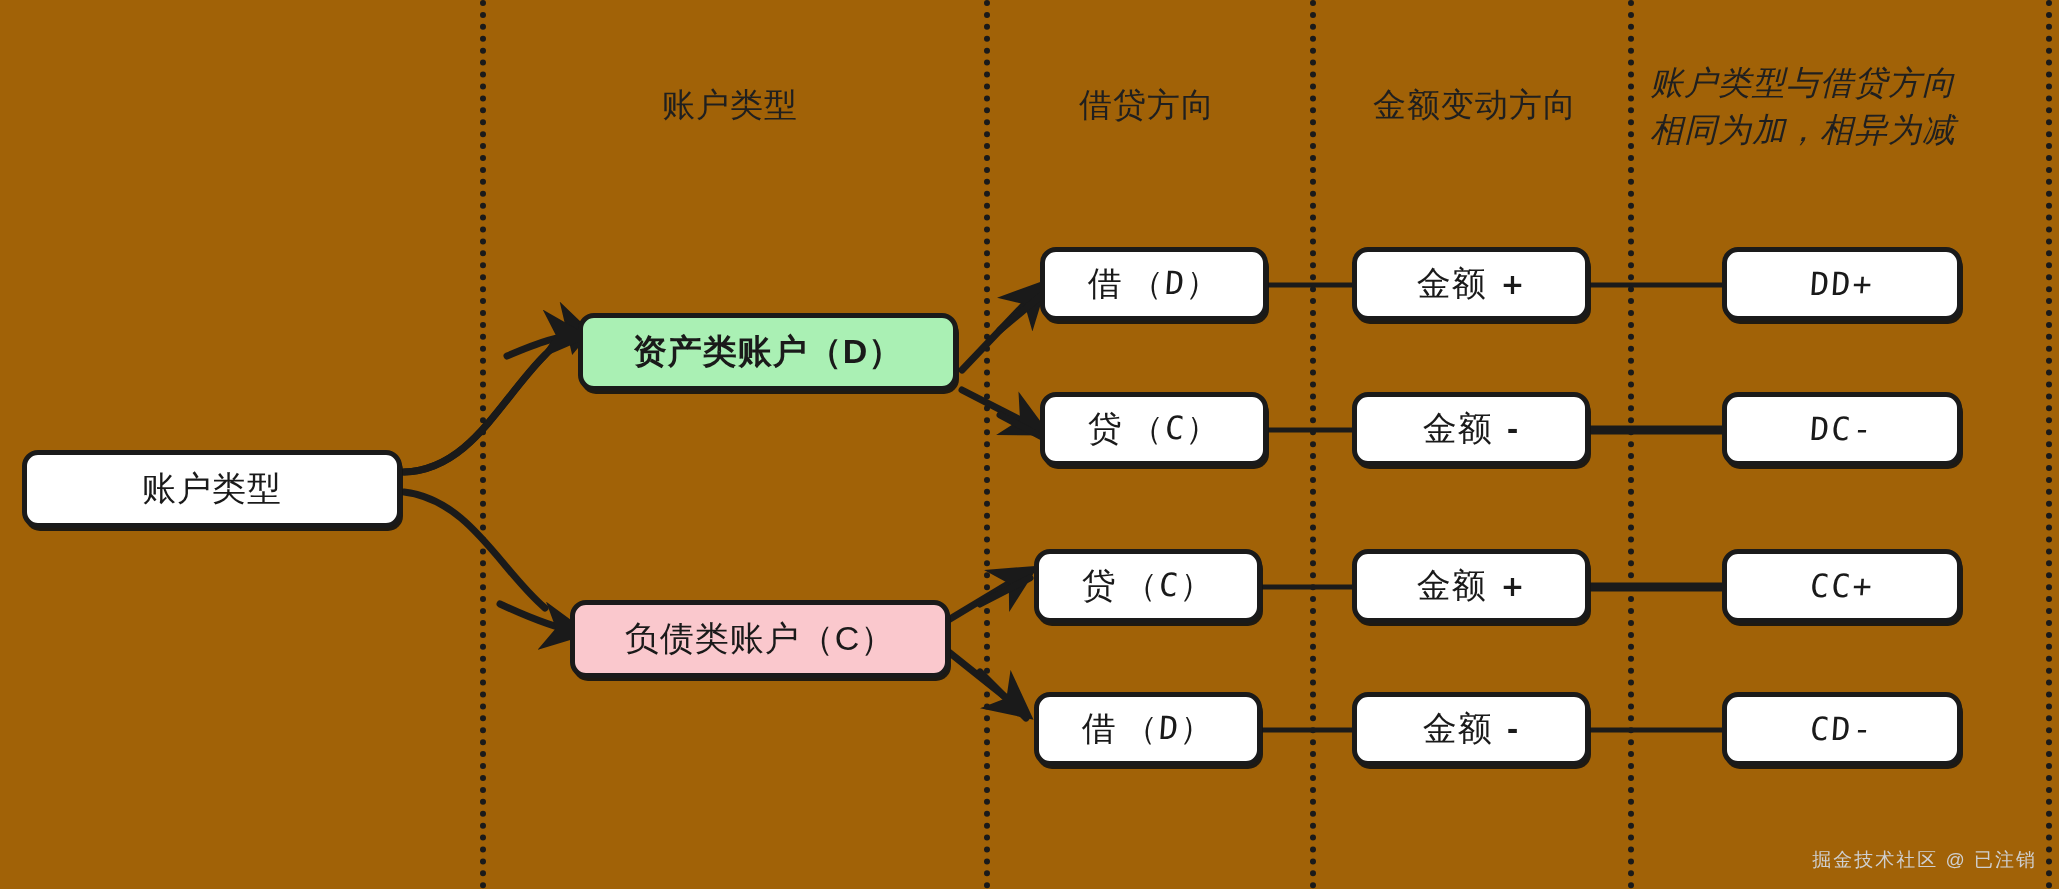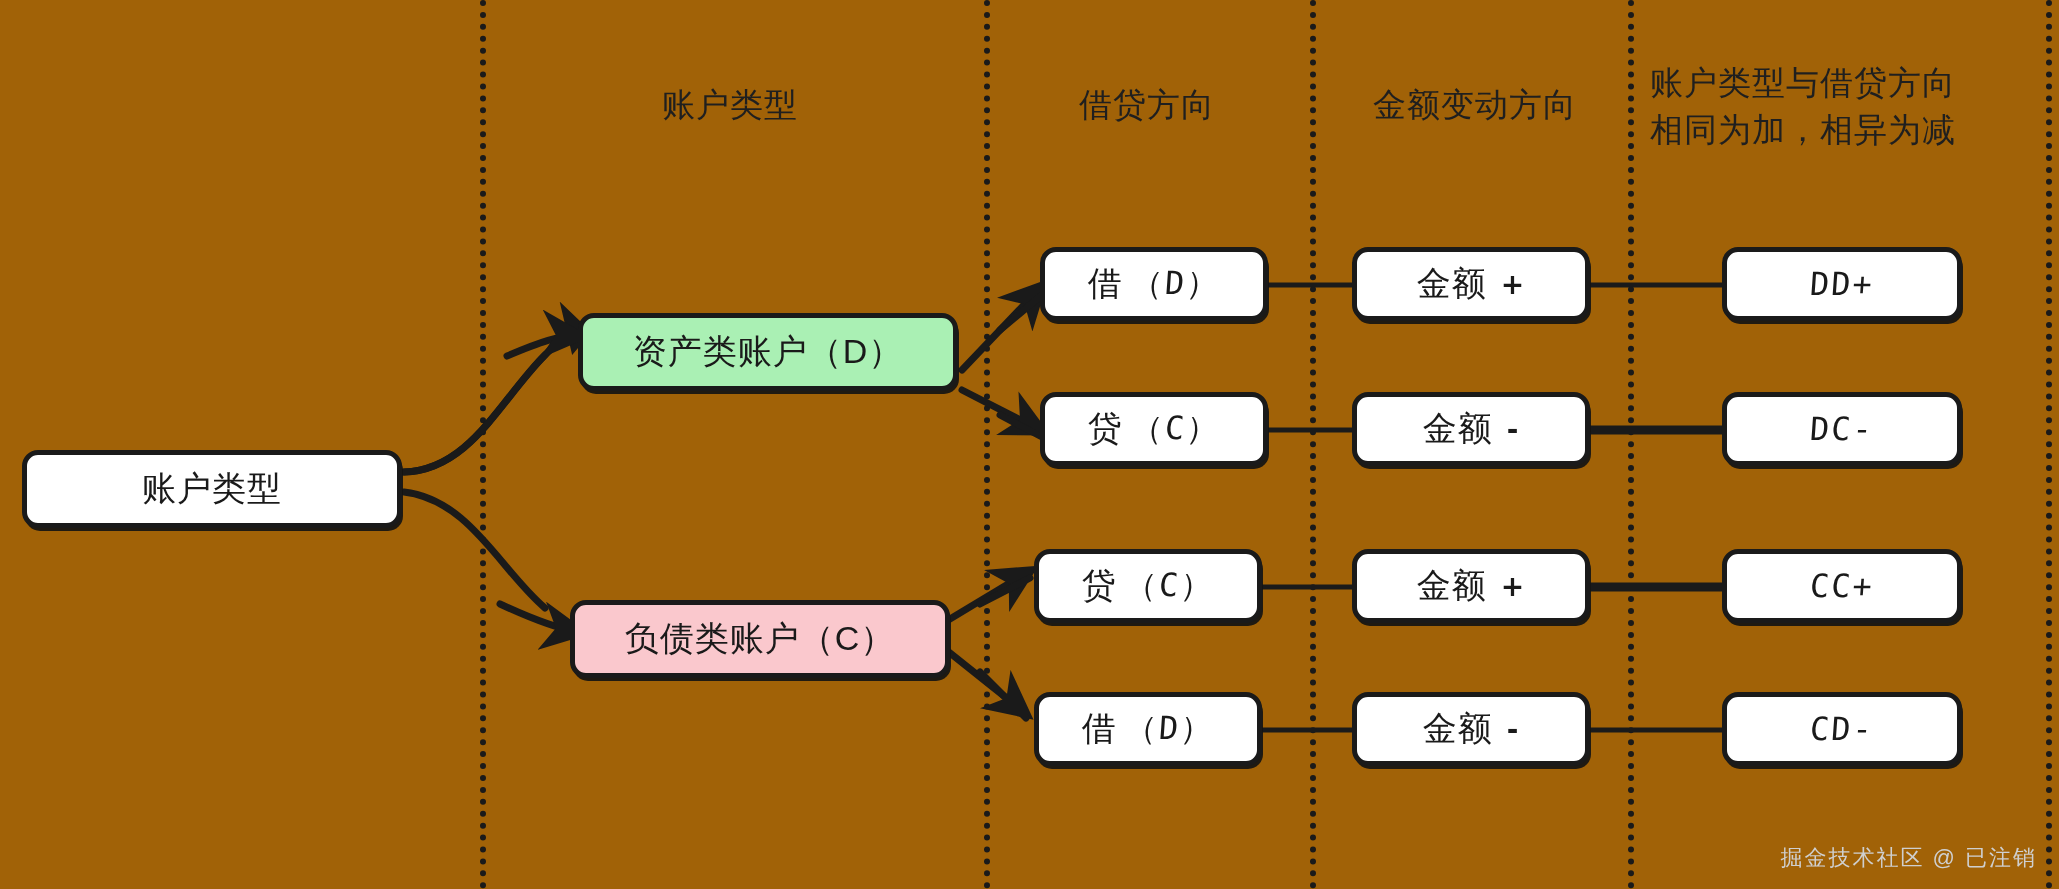--- a/index.html
+++ b/index.html
@@ -71,40 +71,40 @@
     font-family: "DejaVu Sans", sans-serif;
     font-size: 28px;
     font-weight: 700;
     margin-left: 14px;
   }
   .watermark {
     position: absolute;
     right: 22px;
     bottom: 16px;
     color: #cfcfcf;
-    font-size: 22px;
+    font-size: 19px;
     letter-spacing: 2px;
     white-space: nowrap;
   }
 </style>
 </head>
 <body>
 
 <div id="canvas">
 
   <div class="divider" style="left:480px;"></div>
   <div class="divider" style="left:984px;"></div>
   <div class="divider" style="left:1310px;"></div>
   <div class="divider" style="left:1628px;"></div>
   <div class="divider" style="left:2046px;"></div>
 
   <div class="col-header" style="left:560px; top:82px; width:340px;">账户类型</div>
   <div class="col-header" style="left:1330px; top:82px; width:290px;">金额变动方向</div>
   <div class="col-header" style="left:1012px; top:82px; width:270px;">借贷方向</div>
-  <div class="col-header" style="left:1650px; top:60px; width:390px; text-align:left;">账户类型与借贷方向
+  <div class="col-header" style="left:1650px; top:60px; width:390px; text-align:left;font-style:italic;">账户类型与借贷方向
 相同为加，相异为减</div>
 
   <svg id="edges" viewBox="0 0 2059 889">
     <defs>
       <marker id="arrow" viewBox="0 0 12 12" refX="9" refY="6" markerWidth="7" markerHeight="7" orient="auto-start-reverse">
         <path d="M 0 0 L 12 6 L 0 12 L 3.5 6 Z" fill="#1a1a1a"></path>
       </marker>
     </defs>
     <g fill="none" stroke="#1a1a1a" stroke-width="7" stroke-linecap="round" stroke-linejoin="round">
 
@@ -140,21 +140,21 @@
       <line x1="1590" y1="430" x2="1722" y2="430" stroke-width="9"></line>
       <line x1="1590" y1="587" x2="1722" y2="587" stroke-width="9"></line>
       <line x1="1590" y1="730" x2="1722" y2="730" stroke-width="5"></line>
     </g>
   </svg>
 
   <div class="node" style="left:22px; top:450px; width:380px; height:78px;">
     <span class="cn">账户类型</span>
   </div>
 
-  <div class="node green" style="left:578px; top:313px; width:380px; height:78px;">
+  <div class="node green" style="left:578px; top:313px; width:380px; height:78px;font-weight:bold;">
     <span class="cn">资产类账户（D）</span>
   </div>
   <div class="node pink" style="left:570px; top:600px; width:380px; height:78px;">
     <span class="cn">负债类账户（C）</span>
   </div>
 
   <div class="node" style="left:1040px; top:247px; width:228px; height:74px;">
     <span class="cn">借</span>
     <span class="mono" style="margin-left:8px;">（<span>D</span>）</span>
   </div>

